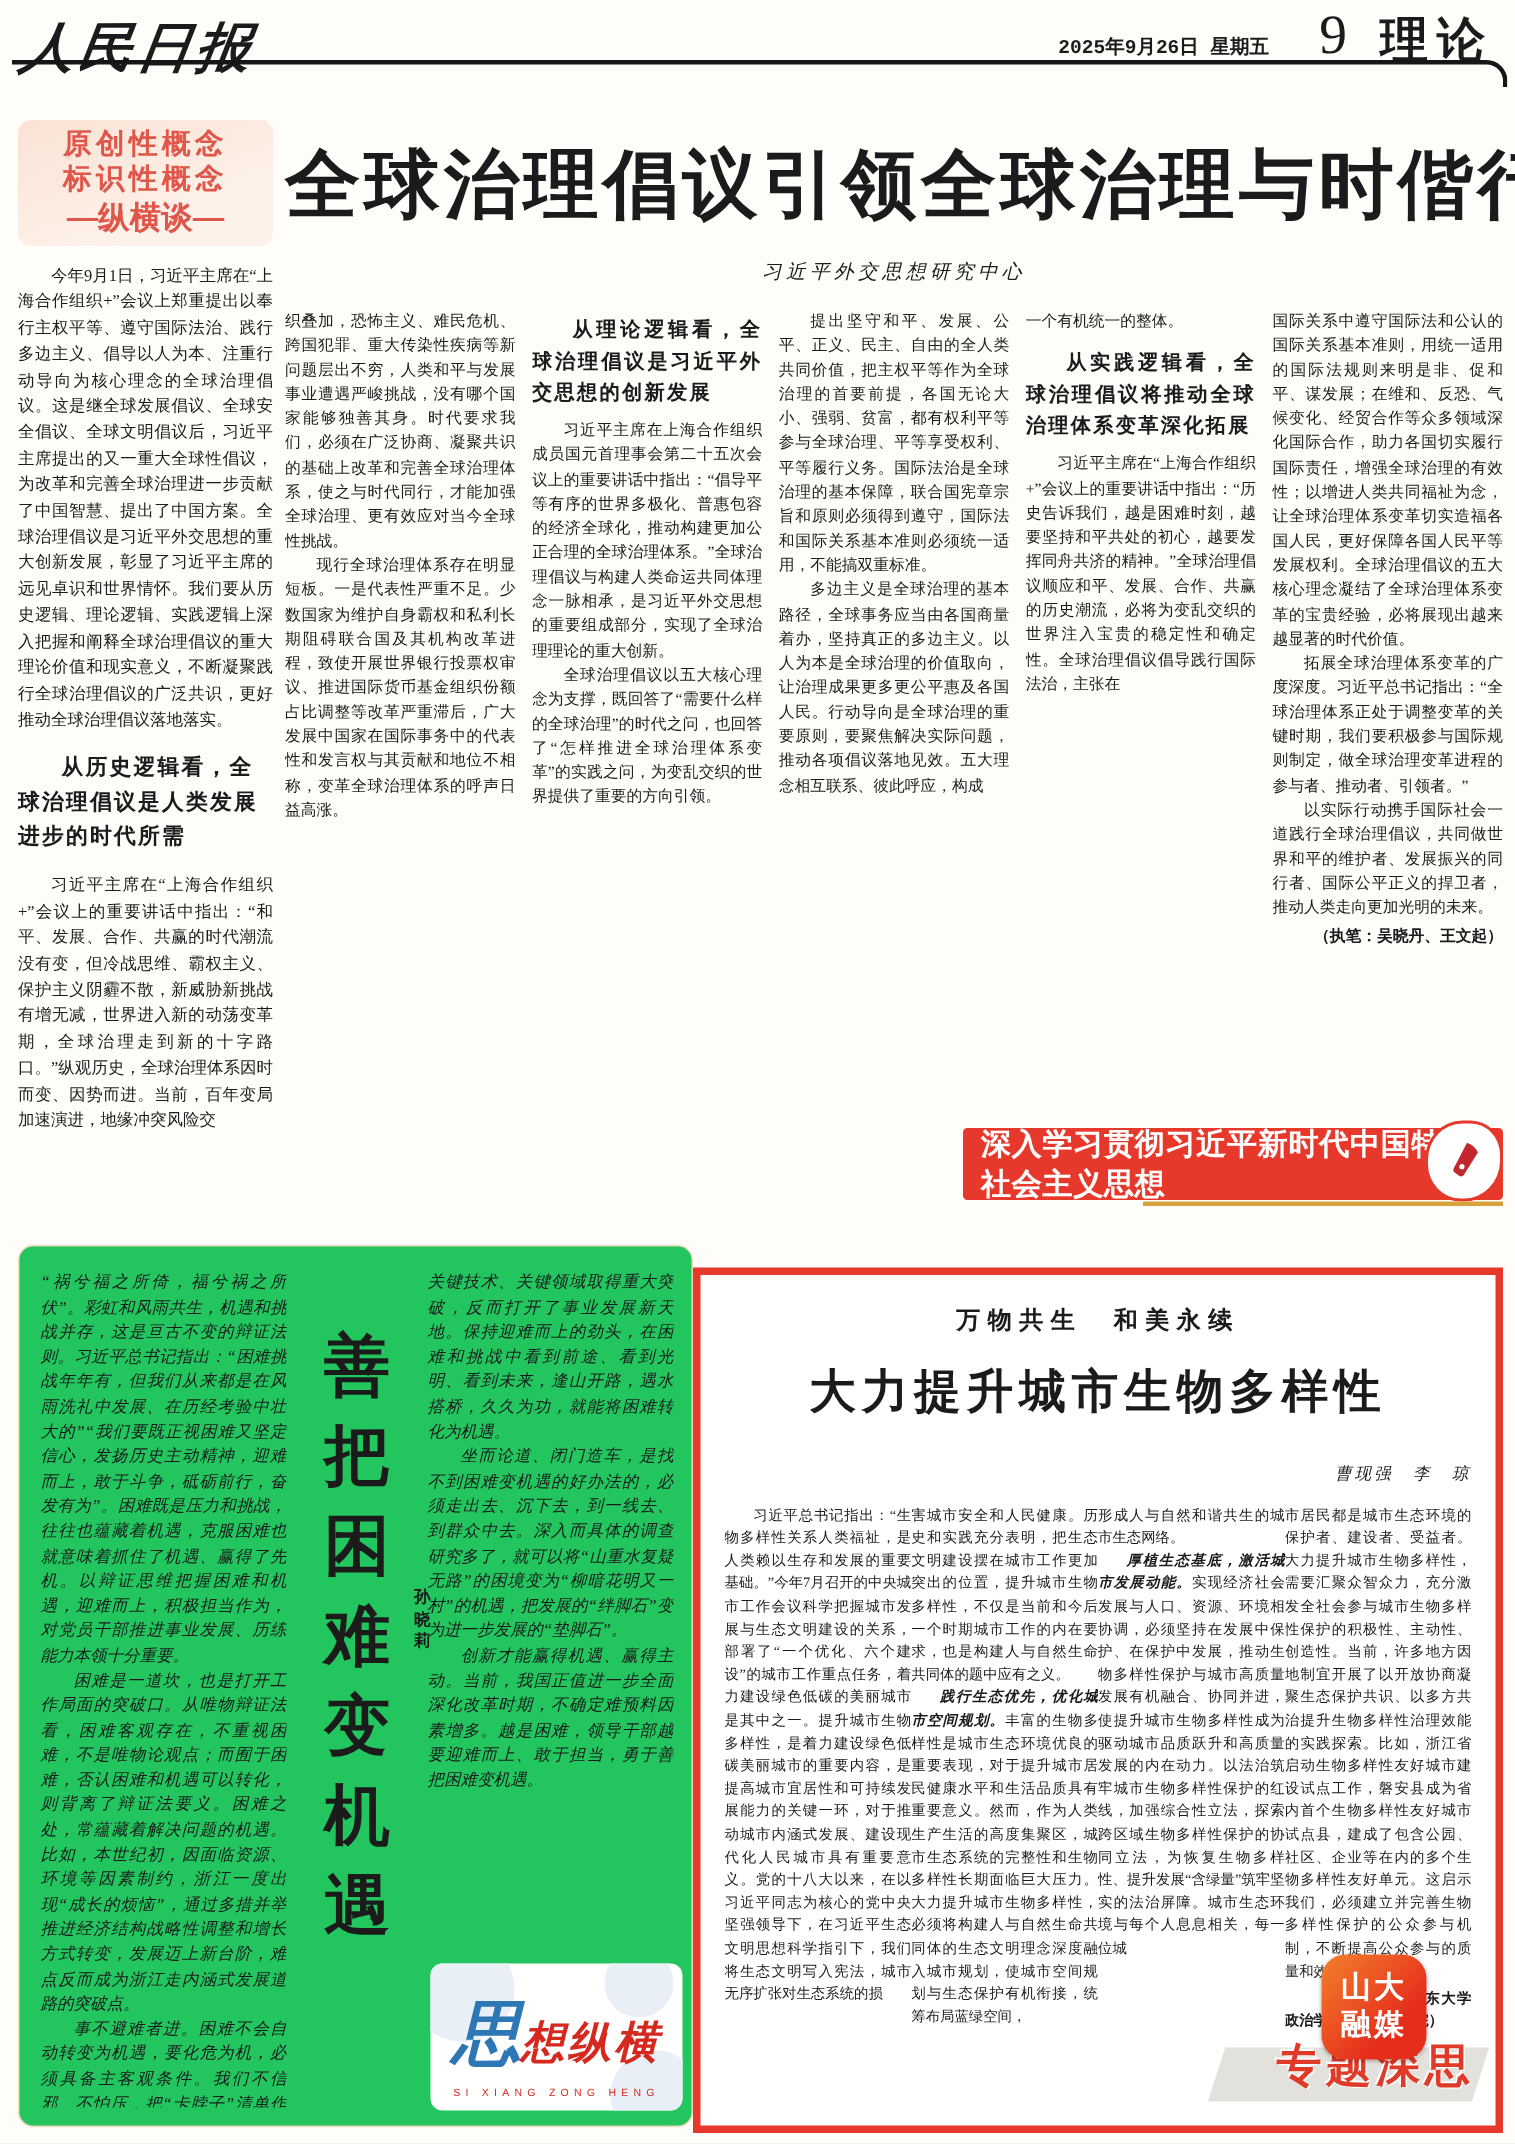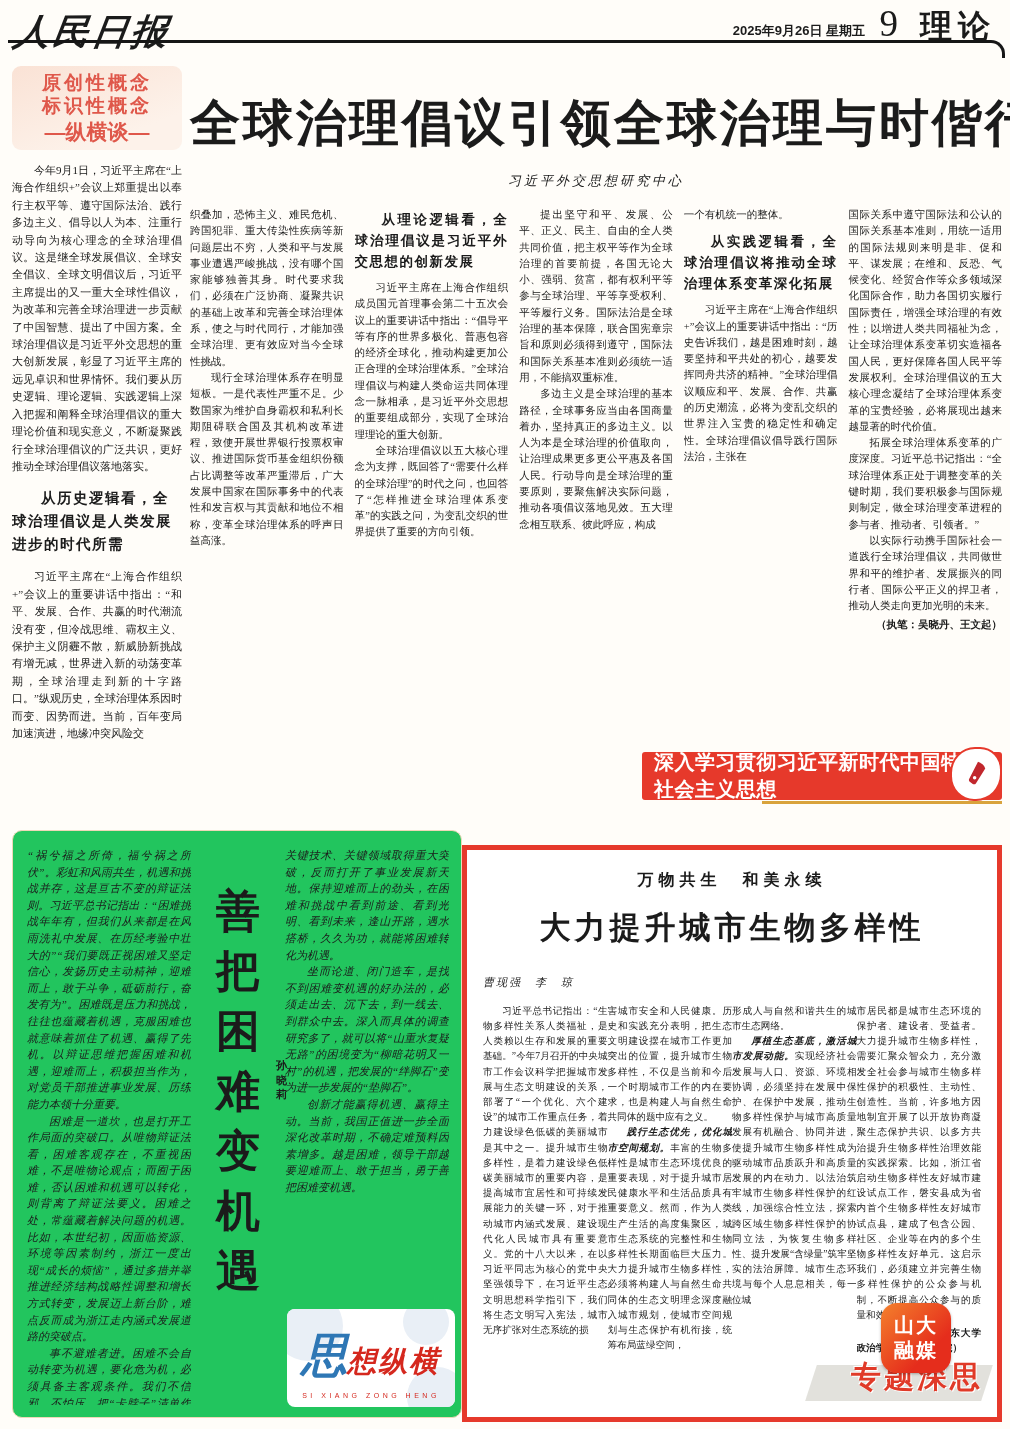--- a/index.html
+++ b/index.html
@@ -1,29 +1,29 @@
 <!DOCTYPE html>
 <html><head>
 <meta charset="utf-8">
 <style>
   html,body{margin:0;padding:0;background:#e9e8e3;}
   .page{position:relative;width:1010px;height:1429px;margin:0 auto;background:#fffdf9;
         font-family:"Liberation Serif","DejaVu Serif",serif;color:#1b1b1b;overflow:hidden;}
   
   .masthead{position:absolute;left:14px;top:8px;font-family:"DejaVu Serif",serif;font-weight:bold;
         font-style:italic;font-size:36px;letter-spacing:3px;transform:skewX(-8deg);}
-  .header-date{position:absolute;right:145px;top:22px;font-family:Liberation Sans, sans-serif;
+  .header-date{position:absolute;right:164px;top:22px;font-family:Liberation Mono, monospace;
         font-weight:bold;font-size:13px;}
   .pagenum{position:absolute;right:112px;top:2px;font-size:37px;font-family:"Liberation Serif",serif;}
   .section-name{position:absolute;right:14px;top:5px;font-size:32px;font-weight:900;
         font-family:"Liberation Sans",sans-serif;letter-spacing:6px;}
   .header-rule{position:absolute;left:8px;top:40px;width:994px;height:15px;
         border-top:3px solid #161616;border-right:3px solid #161616;border-top-right-radius:14px;}
   
-  .rubric{position:absolute;left:12px;top:66px;width:170px;height:744px;overflow:hidden;}
+  .rubric{position:absolute;left:12px;top:80px;width:170px;height:744px;overflow:hidden;}
   .rubric-box{height:84px;border-radius:9px;background:
         radial-gradient(circle at 20% 30%, rgba(247,207,192,.55) 1.5px, transparent 2px),
         linear-gradient(160deg,#fae2d5,#fdf2ea 75%);
         display:flex;flex-direction:column;align-items:center;justify-content:center;gap:3px;}
   .rubric-box .rl{color:#df574a;font-weight:bold;font-size:19px;letter-spacing:3px;
         font-family:"Liberation Sans",sans-serif;line-height:1.1;}
   .rubric-box .rl3{font-size:21px;letter-spacing:0;}
   .rub-body{margin-top:12px;font-size:11px;line-height:17.4px;text-align:justify;}
   .colsub{font-family:"Liberation Sans",sans-serif;font-weight:bold;margin:12px 0;
         text-indent:2em;letter-spacing:1.5px;}
@@ -73,21 +73,21 @@
   .sx-rest{color:#d5281e;font-size:29px;font-weight:900;font-style:italic;letter-spacing:2px;}
   .sx-cap{position:relative;color:#d5281e;font-size:7px;letter-spacing:3.5px;text-align:center;
         margin-top:5px;font-family:"Liberation Sans",sans-serif;}
   
   .right-card{position:absolute;left:462px;top:845px;width:540px;height:577px;border:5px solid #e6392b;
         background:#fff;box-sizing:border-box;padding:12px 16px;}
   .rc-kicker{text-align:center;font-family:"Liberation Sans",sans-serif;font-weight:bold;
         font-size:16px;letter-spacing:5px;margin-top:8px;}
   .rc-title{text-align:center;font-family:"DejaVu Serif",serif;font-weight:900;font-size:31px;
         letter-spacing:4px;margin-top:16px;}
-  .rc-byline{text-align:left;font-style:italic;font-size:11px;letter-spacing:2px;margin-top:12px;}
+  .rc-byline{text-align:right;font-style:italic;font-size:11px;letter-spacing:2px;margin-top:12px;}
   .rc-cols{display:flex;margin-top:13px;}
   .rc-col{flex:1;font-size:9.6px;line-height:15.2px;text-align:justify;height:408px;overflow:hidden;}
   .lead{font-weight:bold;font-style:italic;}
   .author-note{font-weight:bold;margin-top:3px;}
   
   .ztss-band{position:absolute;right:10px;bottom:16px;width:176px;height:36px;background:#dddcd6;
         transform:skewX(-18deg);opacity:.85;z-index:1;}
   .ztss{position:absolute;right:14px;bottom:19px;font-size:30px;font-weight:900;color:#e03a28;
         letter-spacing:3px;font-family:"Liberation Sans",sans-serif;z-index:2;
         text-shadow:1px 1px 0 #ffffff,-1px -1px 0 #ffffff;}

